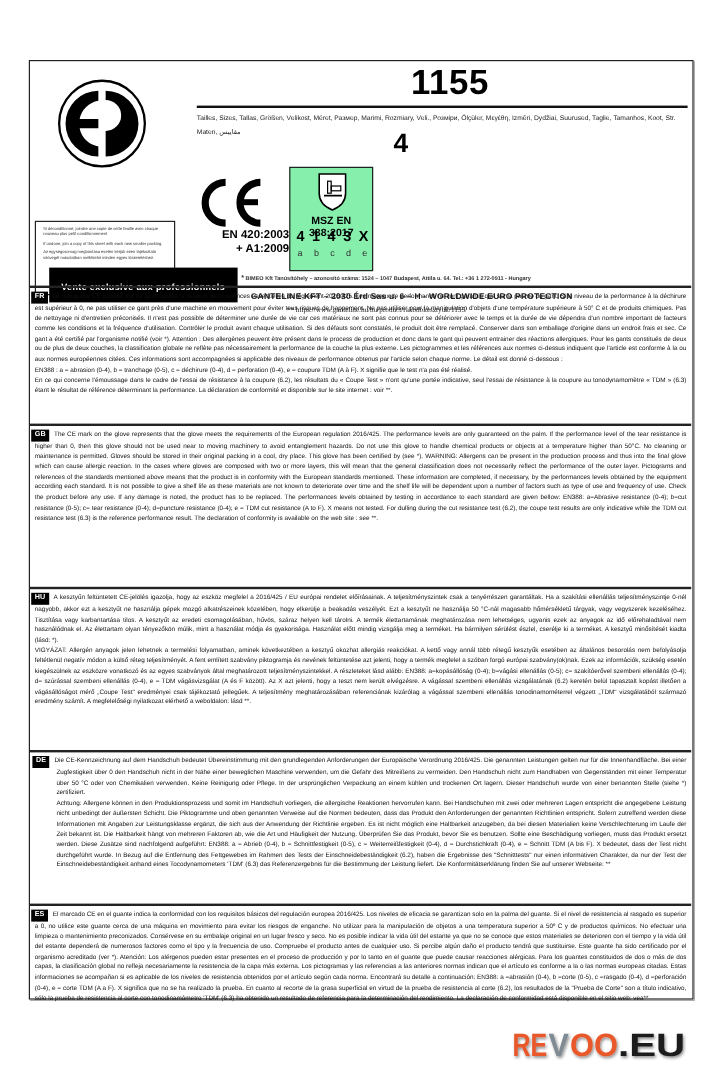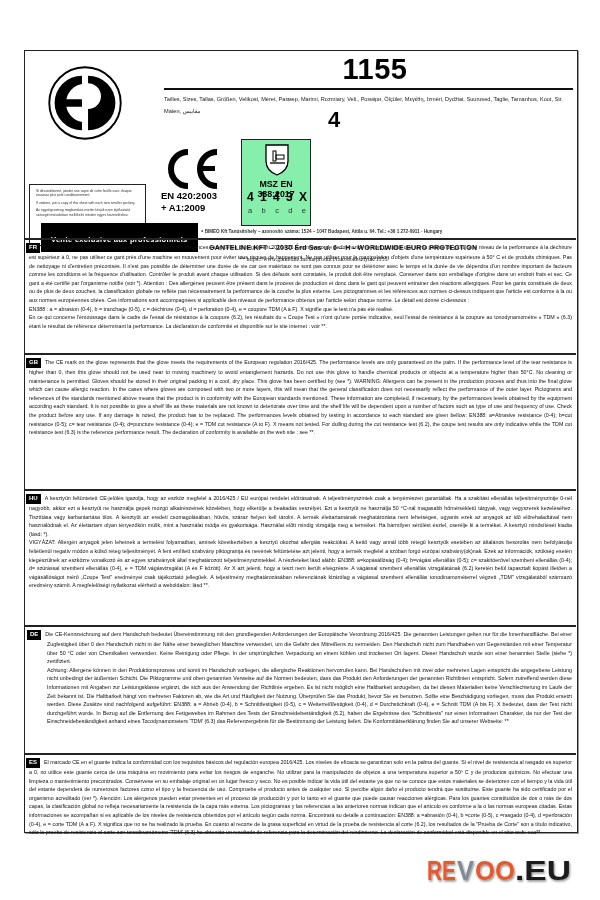--- a/index.html
+++ b/index.html
@@ -10,21 +10,21 @@
 
   
   .header { position: absolute; left: 0; top: 0; width: 551px; height: 254px; }
   .ep-logo { position: absolute; left: 22px; top: 14px; width: 76px; height: 76px; }
   .product-code { position: absolute; left: 290px; top: 2px; width: 120px; text-align: center; font-weight: bold; font-size: 29px; letter-spacing: 0.5px; }
   .code-rule { position: absolute; left: 139px; top: 37px; width: 409px; height: 2px; background: #111; }
   .sizes-line { position: absolute; left: 139px; top: 42px; width: 410px; font-size: 5.6px; line-height: 12px; color: #222; }
   .size-value { position: absolute; left: 303px; top: 56px; font-size: 22px; font-weight: bold; }
 
   .ce-mark { position: absolute; left: 137px; top: 97px; width: 60px; height: 42px; }
-  .ce-norm { position: absolute; left: 136px; top: 139px; width: 80px; font-size: 9.5px; font-weight: bold; text-align: left; line-height: 12px; }
+  .ce-norm { position: absolute; left: 136px; top: 139px; width: 80px; font-size: 9.5px; font-weight: bold; text-align: right; line-height: 12px; }
 
   .en388-box { position: absolute; left: 216px; top: 88px; width: 70px; height: 87px; border: 1px solid #222; background: #86efac; }
   .shield { position: absolute; left: 22px; top: 3px; width: 26px; height: 34px; }
   .en388-title { position: absolute; top: 39px; left: 0; width: 100%; text-align: center; font-size: 8.8px; font-weight: bold; }
   .en388-levels { position: absolute; top: 50px; left: 5px; width: 60px; display: flex; justify-content: space-between; font-size: 12px; font-weight: bold; }
   .en388-letters { position: absolute; top: 66px; left: 6px; width: 58px; display: flex; justify-content: space-between; font-size: 7.5px; color: #333; }
 
   .notice-box { position: absolute; left: 4px; top: 133px; width: 117px; height: 62px; border: 1px solid #222; padding: 4px 6px; }
   .notice-box p { font-size: 3.4px; line-height: 4.4px; color: #333; margin-bottom: 3px; }
 

